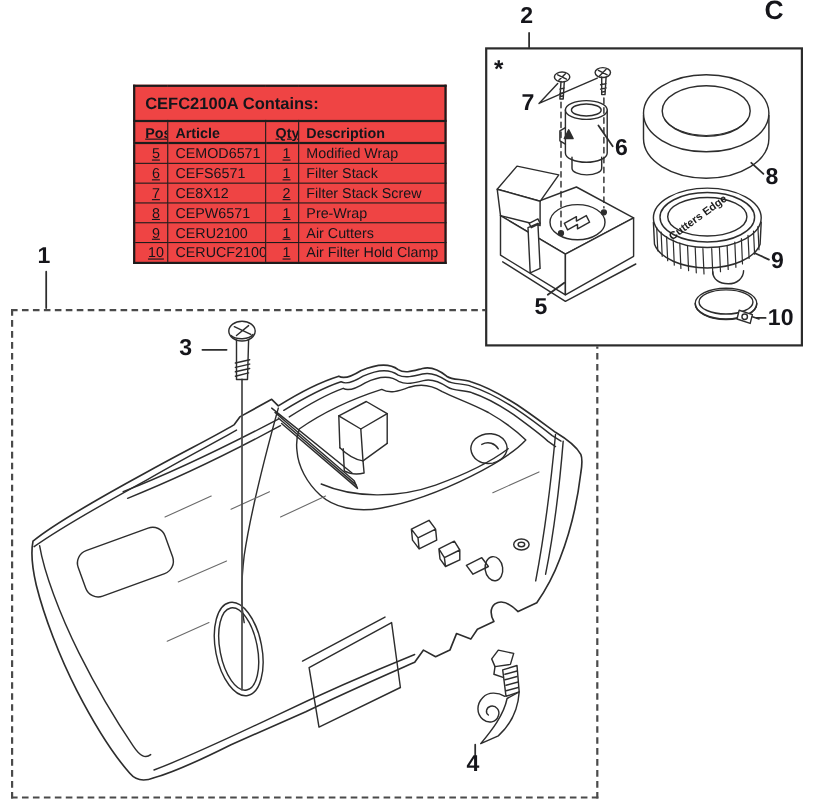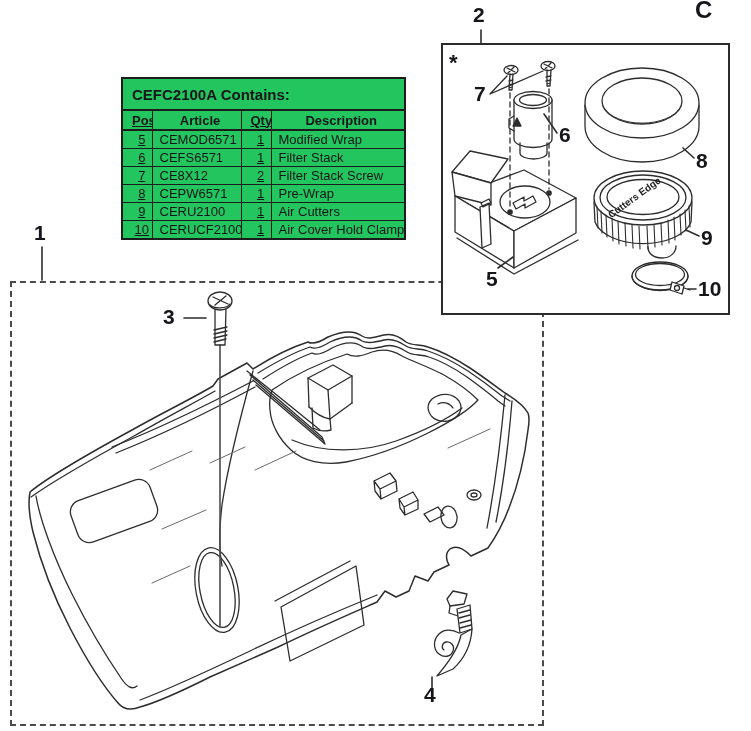--- a/index.html
+++ b/index.html
@@ -11,26 +11,26 @@
   #detail-box{position:absolute;left:441px;top:43px;width:285px;height:268px;
               border:2px solid #2b2b2b;background:#fff;z-index:2;}
   
   #art{position:absolute;left:0;top:0;z-index:3;pointer-events:none;}
   
   .callout{position:absolute;z-index:4;font-weight:bold;font-size:21px;color:#15151a;line-height:1;}
   #corner-letter{position:absolute;left:695px;top:-4px;z-index:4;font-weight:bold;font-size:24px;}
   #asterisk{position:absolute;left:449px;top:50px;z-index:4;font-weight:bold;font-size:22px;}
   
   #table-wrap{position:absolute;left:121px;top:77px;z-index:5;background:#fff;}
-  table.parts{border-collapse:collapse;table-layout:fixed;width:283px;background:#22c55e;}
+  table.parts{border-collapse:collapse;table-layout:fixed;width:283px;background:#ef4444;}
   table.parts td,table.parts th{border:1px solid #1c1c1c;font-size:13px;padding:0 0 0 7px;
       height:17px;text-align:left;white-space:nowrap;overflow:hidden;}
   table.parts .title-cell{font-size:15px;font-weight:bold;height:30px;padding-left:9px;
       border:2px solid #1c1c1c;}
-  table.parts th{font-weight:bold;border-bottom:2px solid #1c1c1c;height:18px;text-align:center;}
+  table.parts th{font-weight:bold;border-bottom:2px solid #1c1c1c;height:18px;}
   table.parts col.c-pos{width:30px;} table.parts col.c-art{width:89px;}
   table.parts col.c-qty{width:30px;} table.parts col.c-desc{width:134px;}
   table.parts td.ctr,table.parts th.ctr{text-align:center;padding-left:9px;text-decoration:underline;}
   table.parts{border:2px solid #1c1c1c;}
 </style>
 </head>
 <body>
 
 <div id="page">
 
@@ -264,21 +264,21 @@
       <tr>
         <td class="ctr">9</td>
         <td>CERU2100</td>
         <td class="ctr">1</td>
         <td>Air Cutters</td>
       </tr>
       <tr>
         <td class="ctr">10</td>
         <td>CERUCF2100</td>
         <td class="ctr">1</td>
-        <td>Air Cover Hold Clamp</td>
+        <td>Air Filter Hold Clamp</td>
       </tr>
     </tbody>
       </table>
   </div>
 
   <div class="callout" style="left:34px;top:222px">1</div>
   <div class="callout" style="left:473px;top:4px">2</div>
   <div class="callout" style="left:163px;top:306px">3</div>
   <div class="callout" style="left:424px;top:684px">4</div>
   <div class="callout" style="left:486px;top:268px">5</div>

